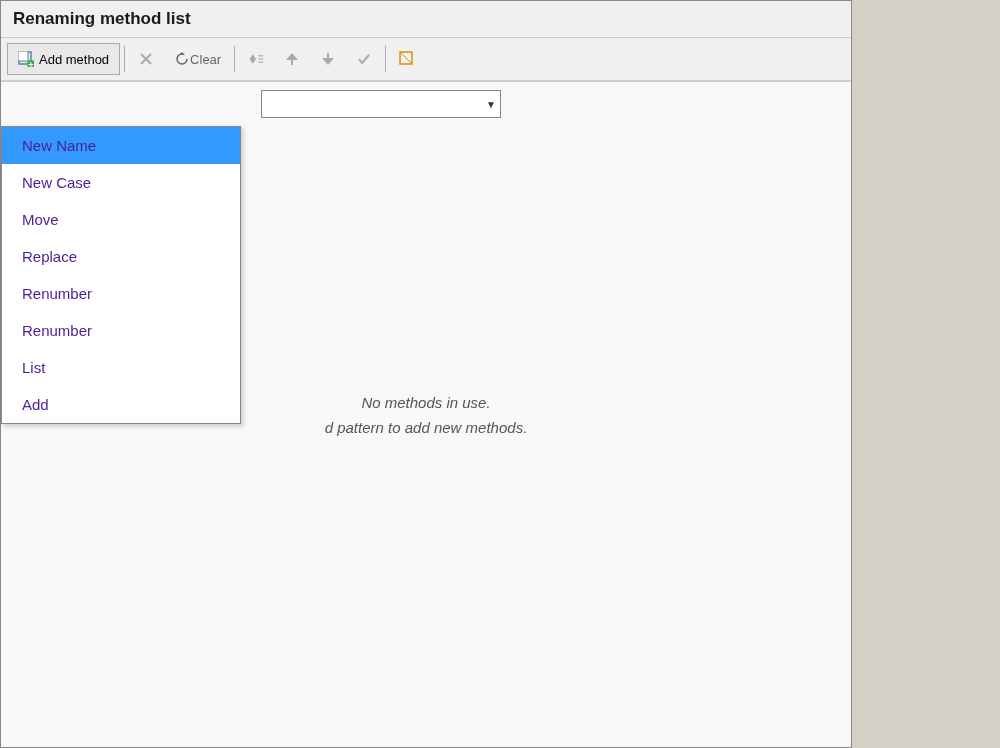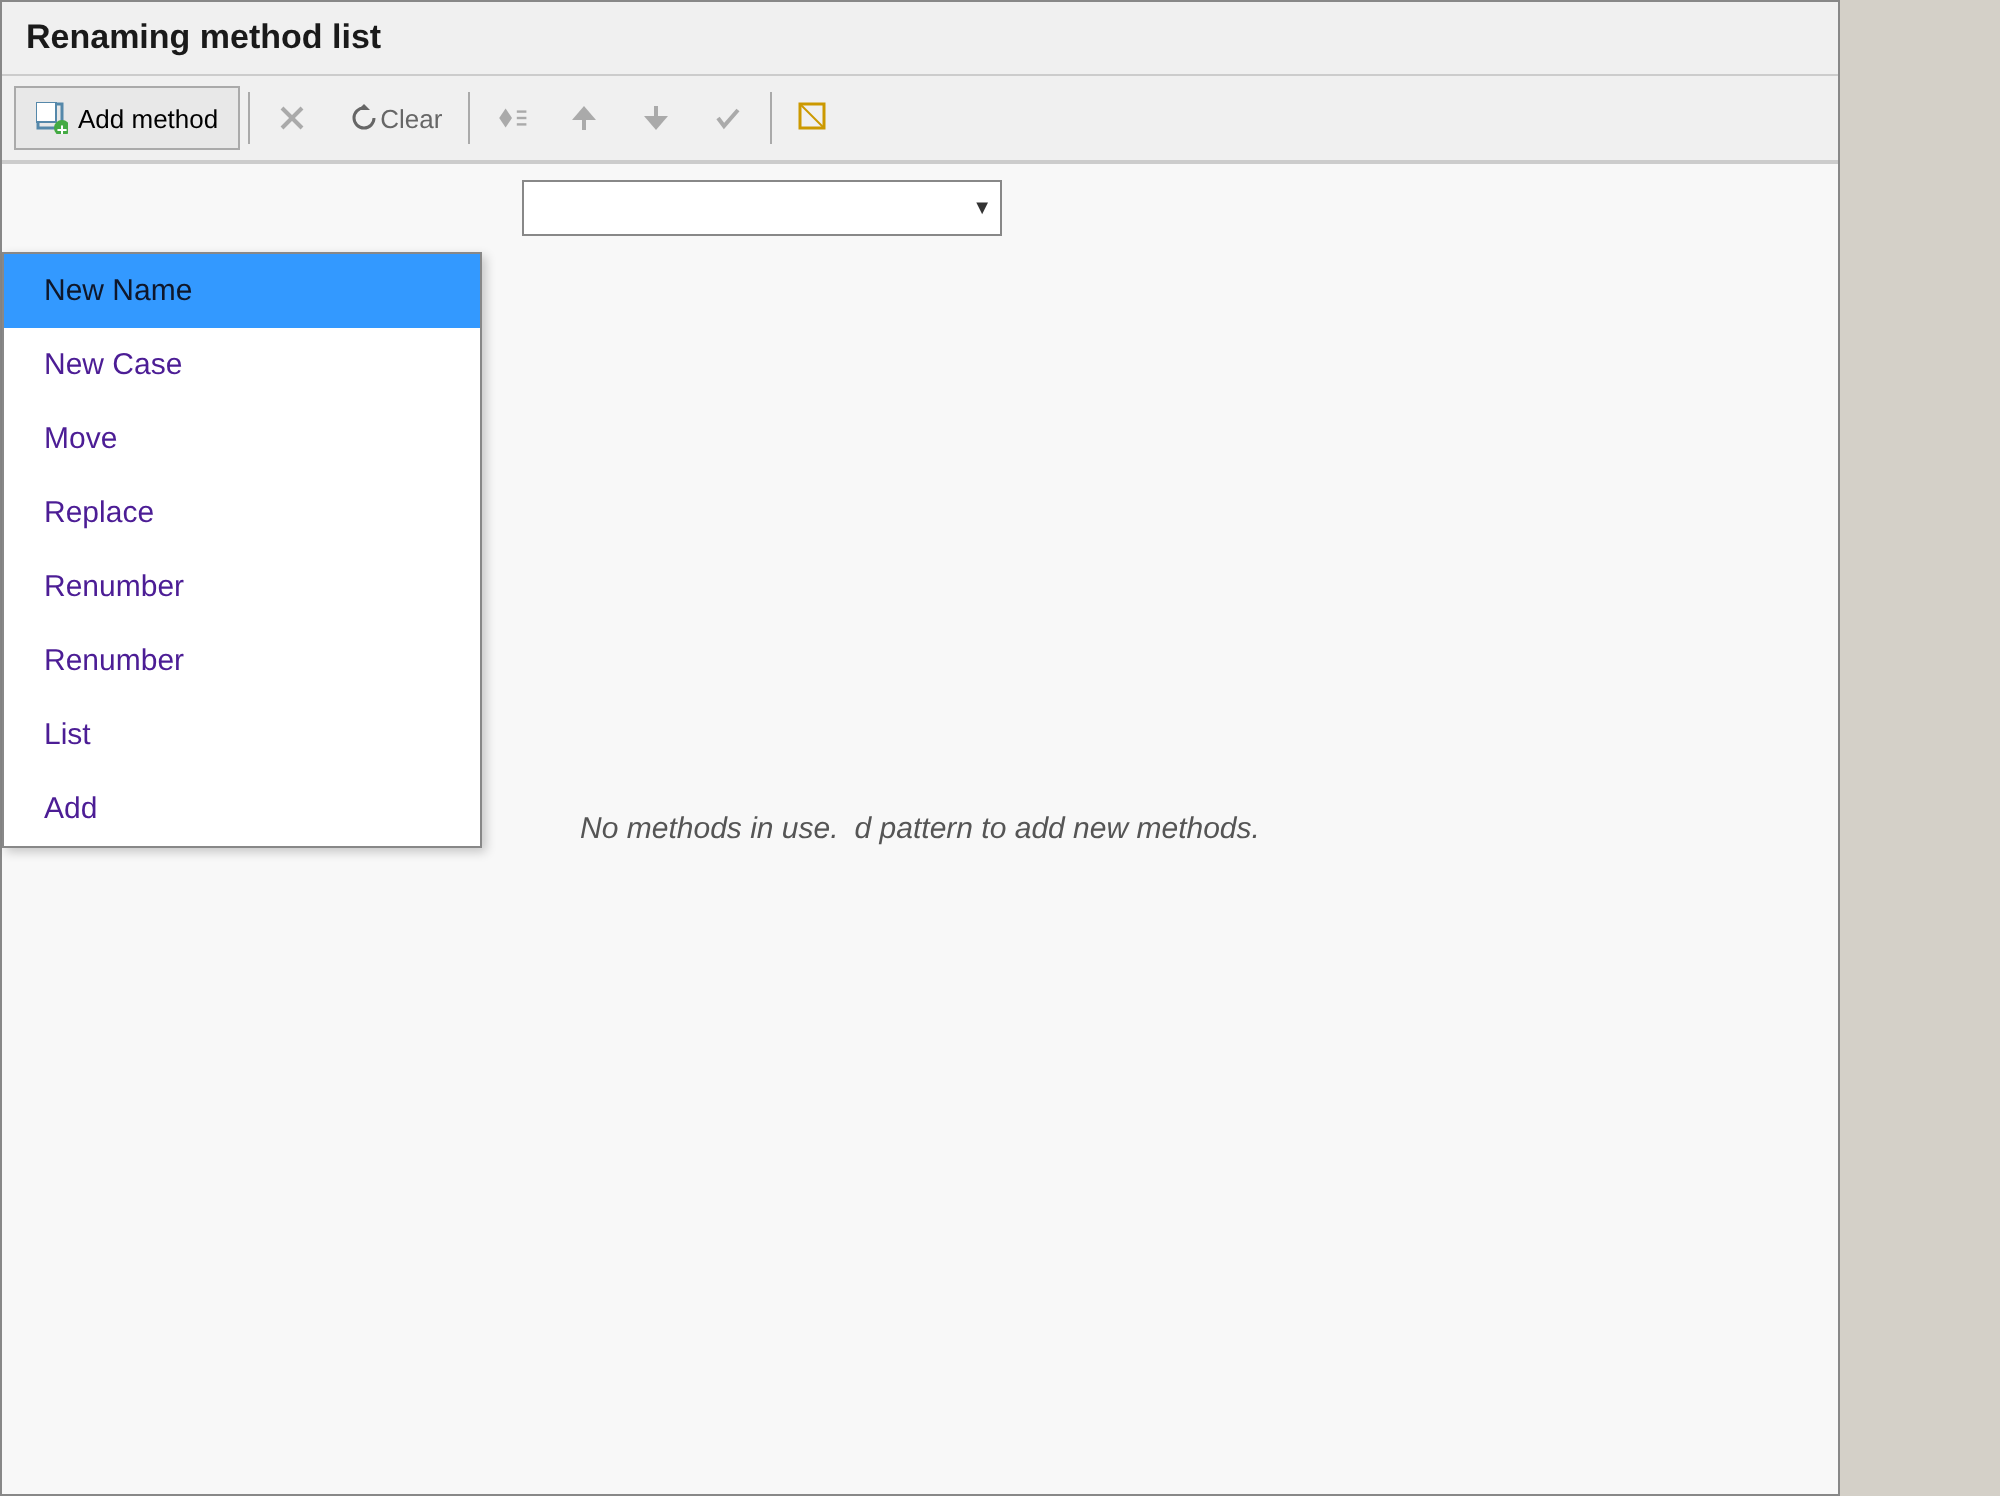--- a/index.html
+++ b/index.html
@@ -11,21 +11,21 @@
     body {
       background: #d4d0c8;
       font-family: 'Segoe UI', Tahoma, sans-serif;
       font-size: 14px;
       width: 1000px;
       height: 748px;
       overflow: hidden;
     }
 
     .window {
-      width: 920px;
+      width: 852px;
       height: 748px;
       background: #f0f0f0;
       border: 1px solid #888;
       display: flex;
       flex-direction: column;
     }
 
     .title-bar {
       background: #f0f0f0;
       padding: 8px 12px;
@@ -114,21 +114,21 @@
     }
 
     .dropdown-arrow {
       font-size: 10px;
       color: #333;
     }
 
     .content-placeholder {
       flex: 1;
       display: flex;
-      flex-direction: row;
+      flex-direction: column;
       justify-content: center;
       align-items: center;
       gap: 8px;
       color: #555;
       font-style: italic;
       font-size: 15px;
       padding: 20px;
     }
 
     
@@ -145,21 +145,21 @@
 
     .dropdown-menu-item {
       padding: 10px 20px;
       cursor: pointer;
       font-size: 15px;
       color: #4c1d95;
     }
 
     .dropdown-menu-item.selected {
       background: #3399ff;
-      color: #0f172a;
+      color: #4c1d95;
     }
   </style>
 </head>
 <body>
 
 <div class="window">
   <div class="title-bar">
     <span>Renaming method list</span>
   </div>
 

